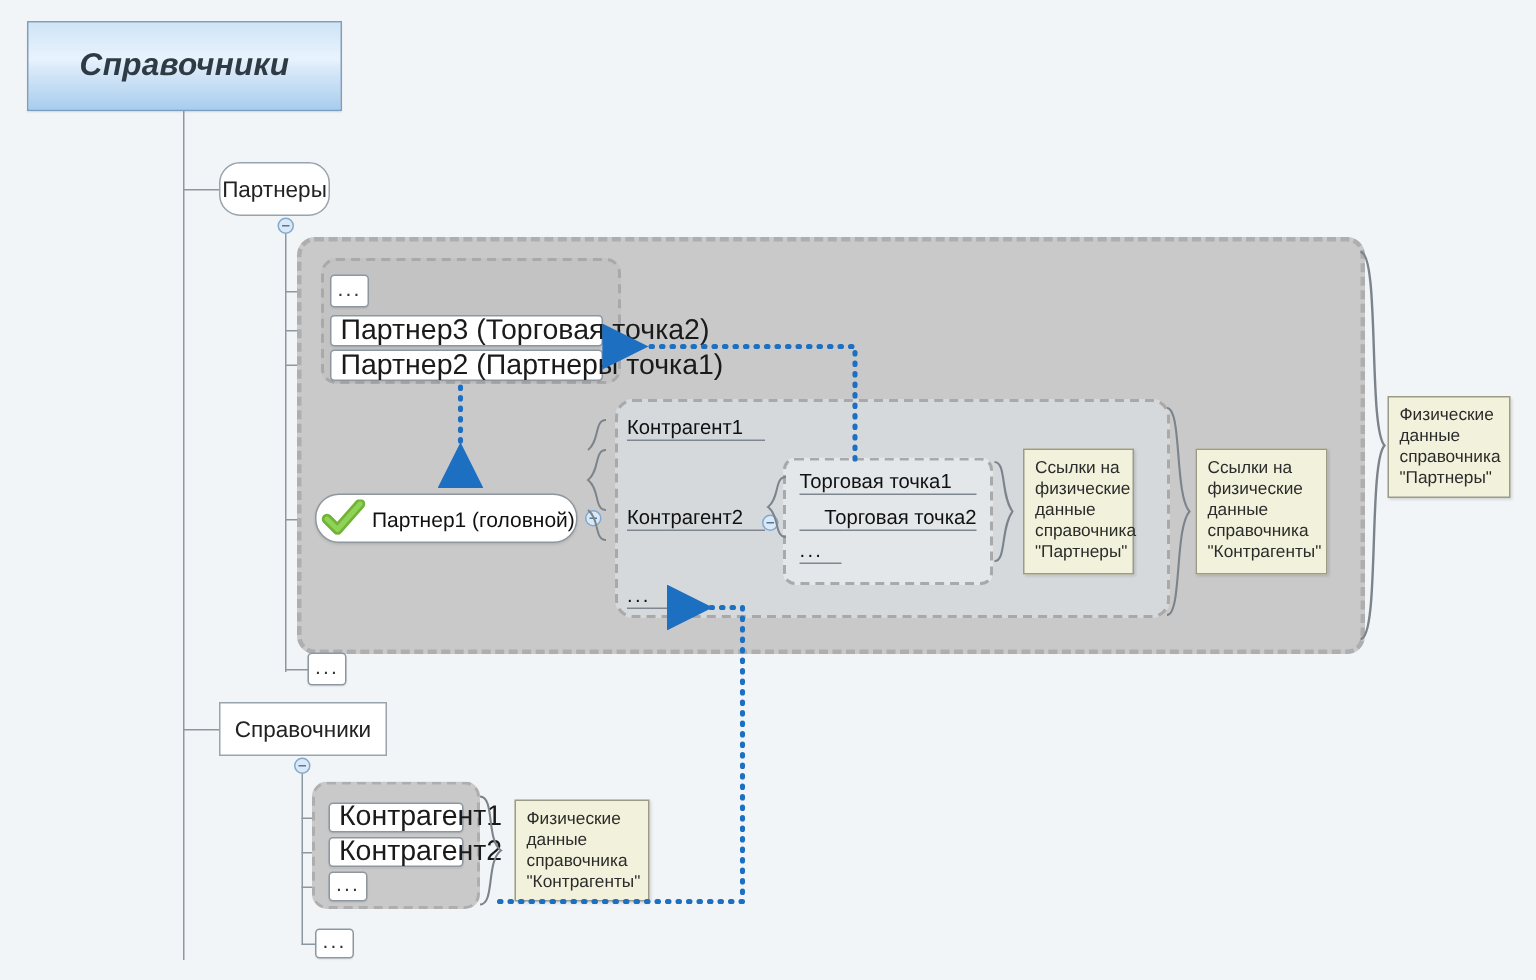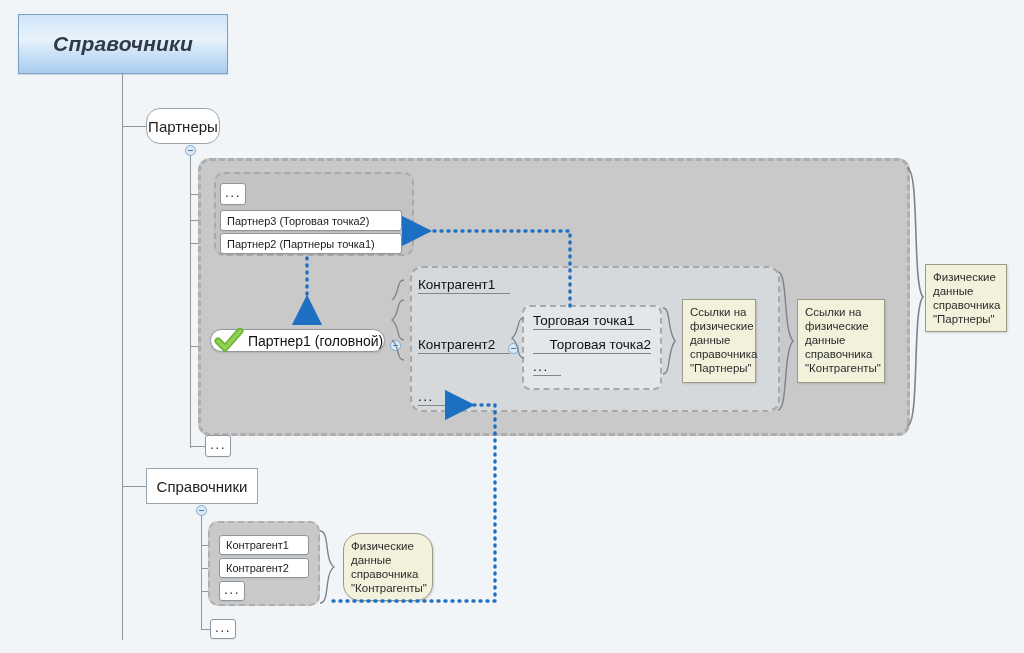--- a/index.html
+++ b/index.html
@@ -87,31 +87,31 @@
     left:208px;top:521px;width:112px;height:85px;
     background:#c9c9c9;
     border:2px dashed #aeaeae;
     border-radius:10px;
   }
 
   
   .item-box{
     background:#ffffff;border:1px solid #8e979f;border-radius:3px;
     display:flex;align-items:center;
-    padding:0 6px;font-size:11px;color:#1a1a1a;white-space:nowrap;
+    padding:0 6px;font-size:19px;color:#1a1a1a;white-space:nowrap;
     box-shadow:0 1px 1px rgba(0,0,0,.06);
   }
   .ellipsis-box{
     justify-content:center;letter-spacing:1.5px;color:#333;font-size:14px;
     padding-bottom:4px;
   }
 
   
   .partner1{
-    left:210px;top:329px;width:175px;height:23px;
+    left:210px;top:329px;width:175px;height:33px;
     background:#ffffff;border:1px solid #8e979f;border-radius:16px;
     display:flex;align-items:center;
     box-shadow:0 1px 2px rgba(0,0,0,.12);
   }
   .partner1 .lbl{font-size:14px;color:#111;margin-left:4px;}
   .chk{width:30px;height:26px;flex:0 0 30px;margin-left:3px;}
 
   
   .ul-row{
     font-size:13.5px;color:#111;white-space:nowrap;
@@ -211,21 +211,21 @@
 
   <div class="abs note" style="left:682px;top:299px;width:74px;height:84px;">
     <span>Ссылки на физические данные справочника "Партнеры"</span>
   </div>
   <div class="abs note" style="left:797px;top:299px;width:88px;height:84px;">
     <span>Ссылки на физические данные справочника "Контрагенты"</span>
   </div>
   <div class="abs note" style="left:925px;top:264px;width:82px;height:68px;">
     <span>Физические данные справочника "Партнеры"</span>
   </div>
-  <div class="abs note" style="left:343px;top:533px;width:90px;height:68px;border-radius:17px;">
+  <div class="abs note" style="left:343px;top:533px;width:90px;height:68px;">
     <span>Физические данные справочника "Контрагенты"</span>
   </div>
 
   <div class="abs node-box node-contr">
     <span>Справочники</span>
   </div>
   <div class="abs collapse" style="left:196px;top:505px;"></div>
   <div class="abs tline vline" style="left:201px;top:516px;height:114px;"></div>
   <div class="abs tline hline" style="left:201px;top:545px;width:19px;"></div>
   <div class="abs tline hline" style="left:201px;top:568px;width:19px;"></div>

